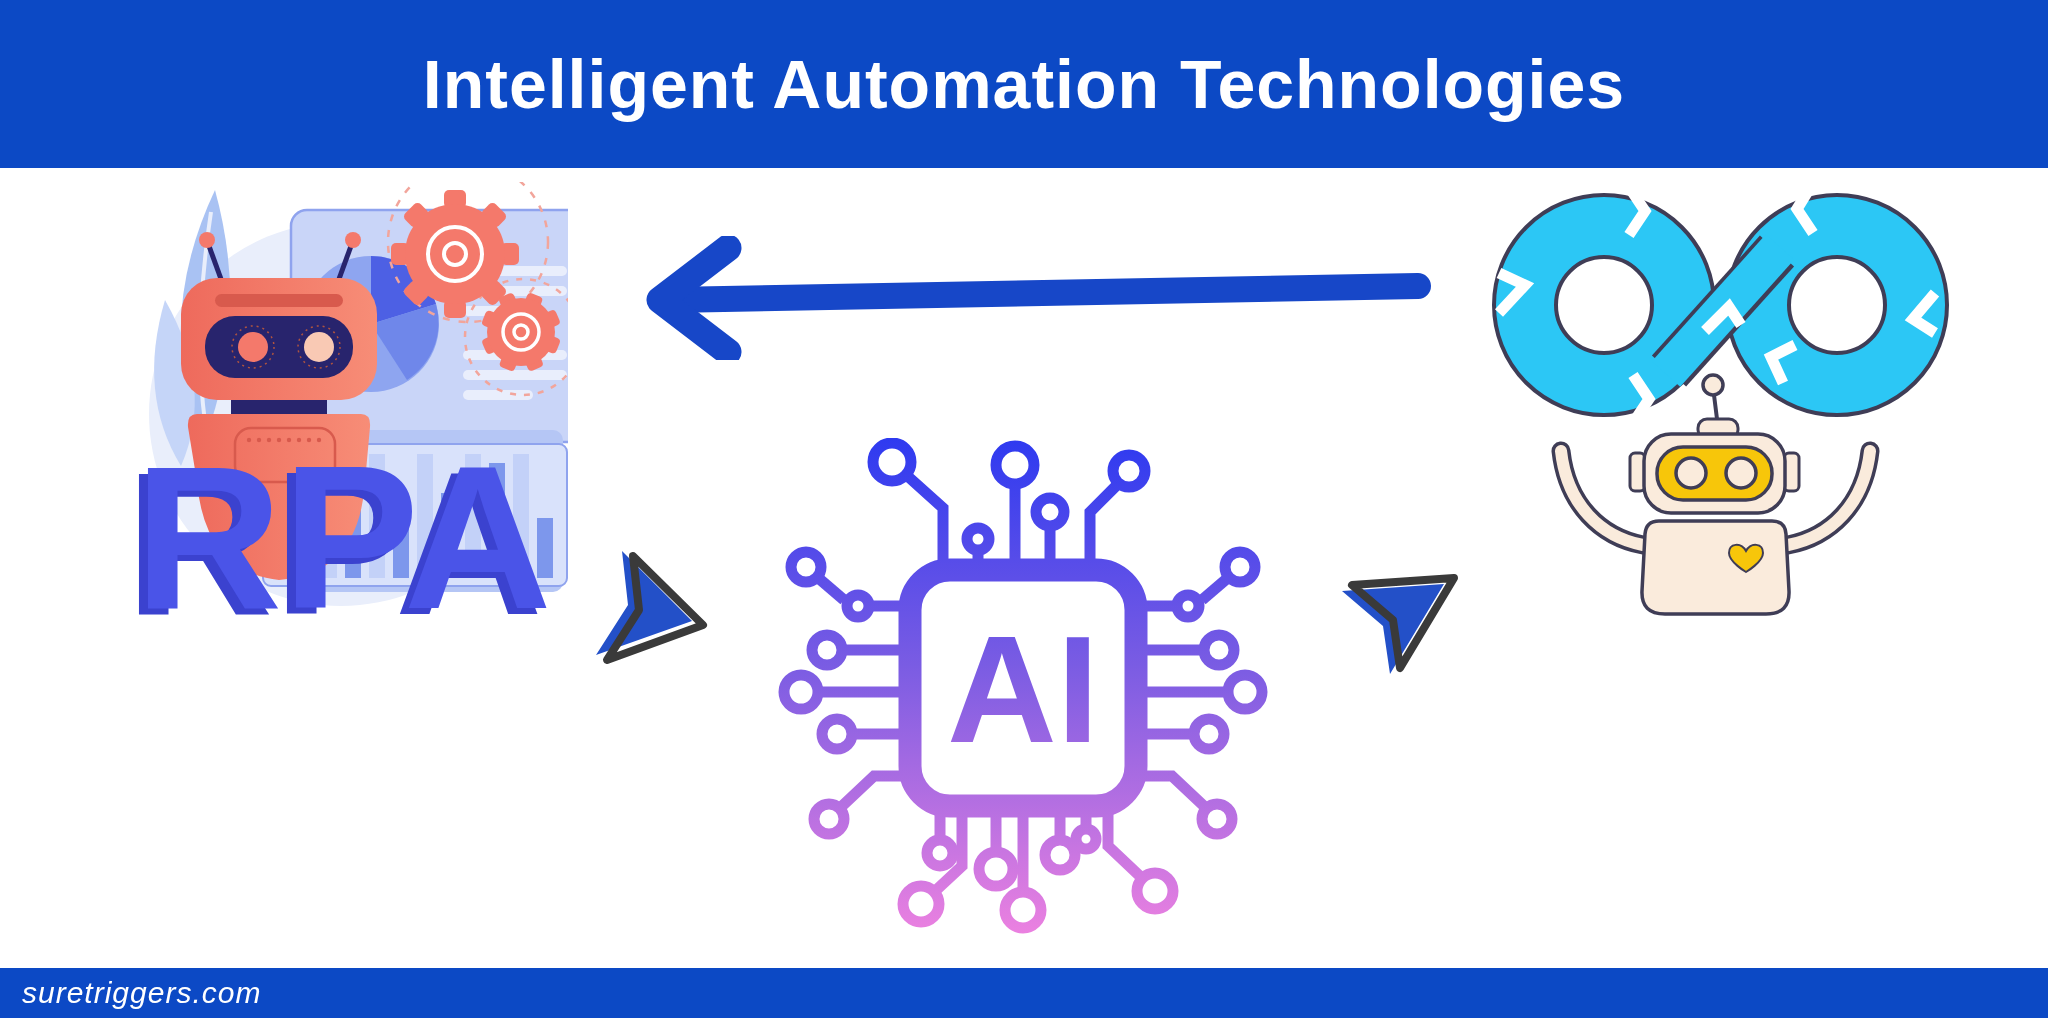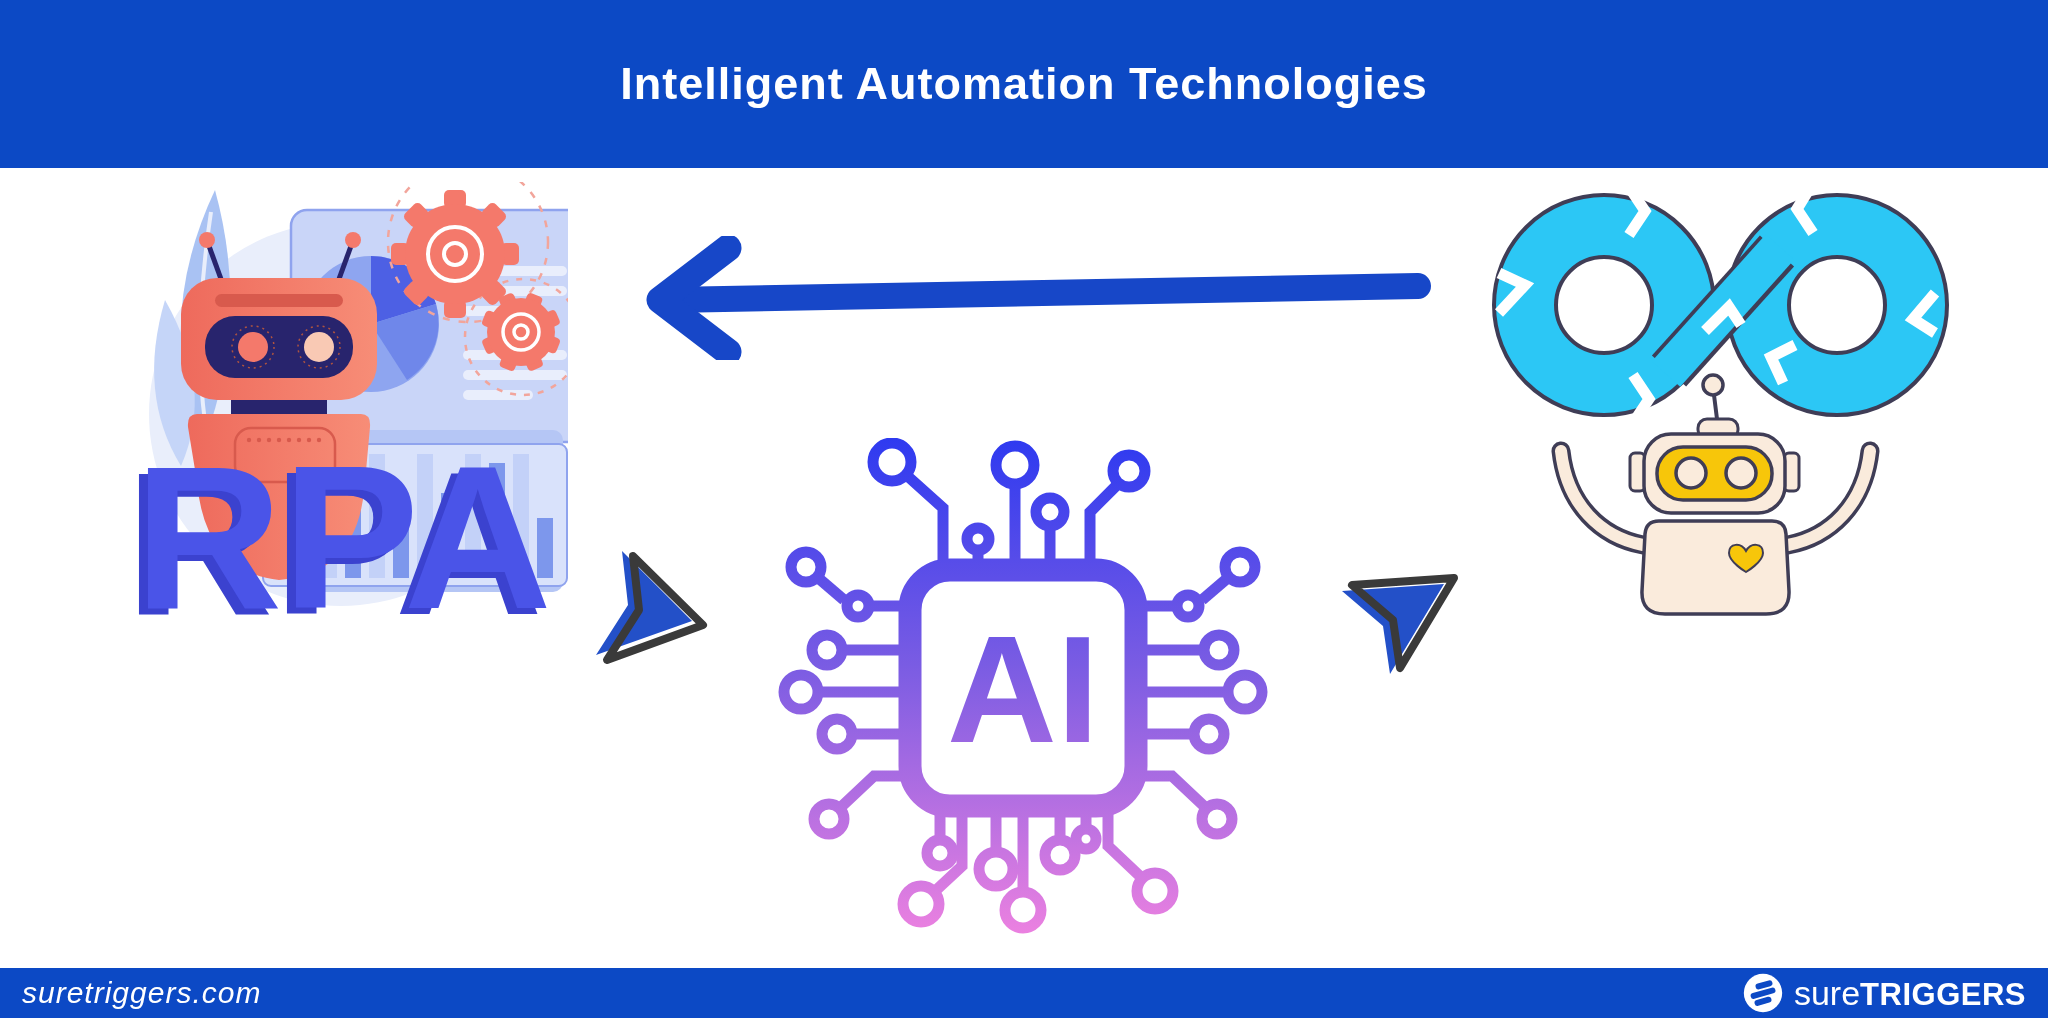--- a/index.html
+++ b/index.html
@@ -5,21 +5,21 @@
   html,body{margin:0;padding:0;}
   body{
     width:2048px;height:1024px;position:relative;overflow:hidden;
     background:#ffffff;font-family:"Liberation Sans",sans-serif;
   }
   .header{
     position:absolute;left:0;top:0;width:2048px;height:168px;
     background:#0c49c5;display:flex;align-items:center;justify-content:center;
   }
   .header h1{
-    margin:16px;color:#ffffff;font-size:45px;font-weight:800;letter-spacing:1px;
+    margin:16px;color:#ffffff;font-size:68px;font-weight:800;letter-spacing:1px;
   }
   .footer{
     position:absolute;left:0;top:968px;width:2048px;height:50px;
     background:#0c49c5;display:flex;align-items:center;justify-content:space-between;
     box-sizing:border-box;padding:0 22px;
   }
   .footer .site{
     color:#ffffff;font-style:italic;font-size:30px;letter-spacing:1px;
   }
   .brand{display:flex;align-items:center;gap:10px;}
@@ -275,24 +275,13 @@
     <rect x="174" y="294" width="115" height="53" rx="26" fill="#f7c60a" stroke="#3f3d56" stroke-width="3.5"></rect>
     <circle cx="208" cy="320" r="15" fill="#faebdc" stroke="#3f3d56" stroke-width="3.5"></circle>
     <circle cx="258" cy="320" r="15" fill="#faebdc" stroke="#3f3d56" stroke-width="3.5"></circle>
     <path d="M176 368 L289 368 Q302 368 303 381 L306 438 Q307 461 283 461 L182 461 Q158 461 159 438 L162 381 Q163 368 176 368 Z" fill="#faebdc" stroke="#3f3d56" stroke-width="3.5"></path>
     <path d="M263 398 C258 389 246 390 246 400 C246 409 263 419 263 419 C263 419 280 409 280 400 C280 390 268 389 263 398 Z" fill="#f7c60a" stroke="#3f3d56" stroke-width="2"></path>
   </g>
 </svg>
 
 <div class="footer">
   <span class="site">suretriggers.com</span>
-  <div class="brand">
-    <svg width="42" height="42" viewBox="0 0 46 46">
-      <circle cx="23" cy="23" r="21" fill="#ffffff"></circle>
-      <g transform="rotate(-16 23 23)" fill="#0c49c5">
-        <rect x="17" y="11.5" width="19" height="6.5" rx="3.2"></rect>
-        <rect x="9" y="20" width="28" height="6.5" rx="3.2"></rect>
-        <rect x="11" y="28.5" width="19" height="6.5" rx="3.2"></rect>
-      </g>
-    </svg>
-    <span class="word"><span>sure</span><b>TRIGGERS</b></span>
-  </div>
 </div>
 
 </body></html>

